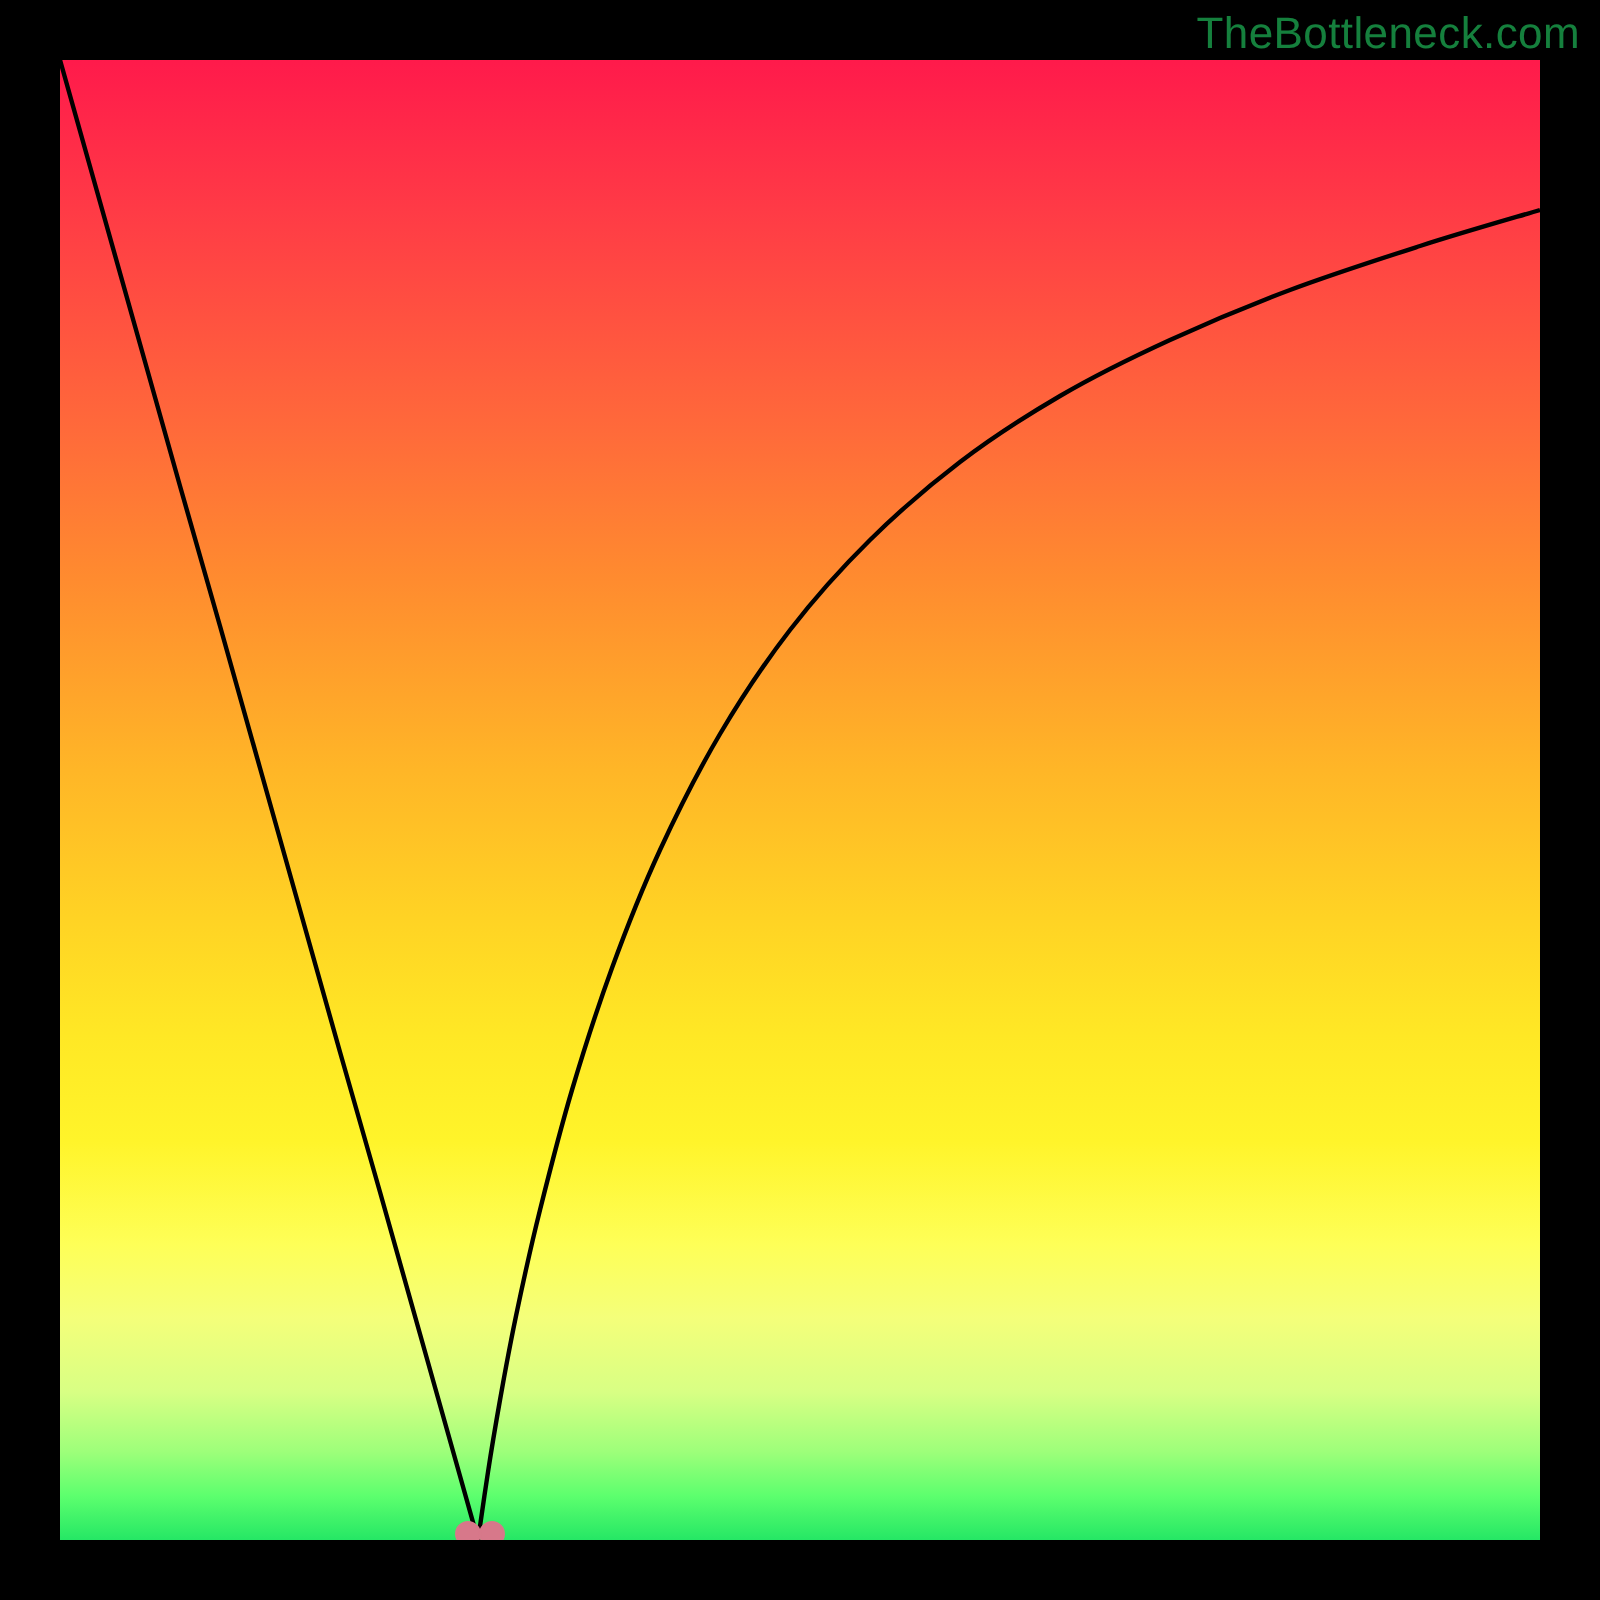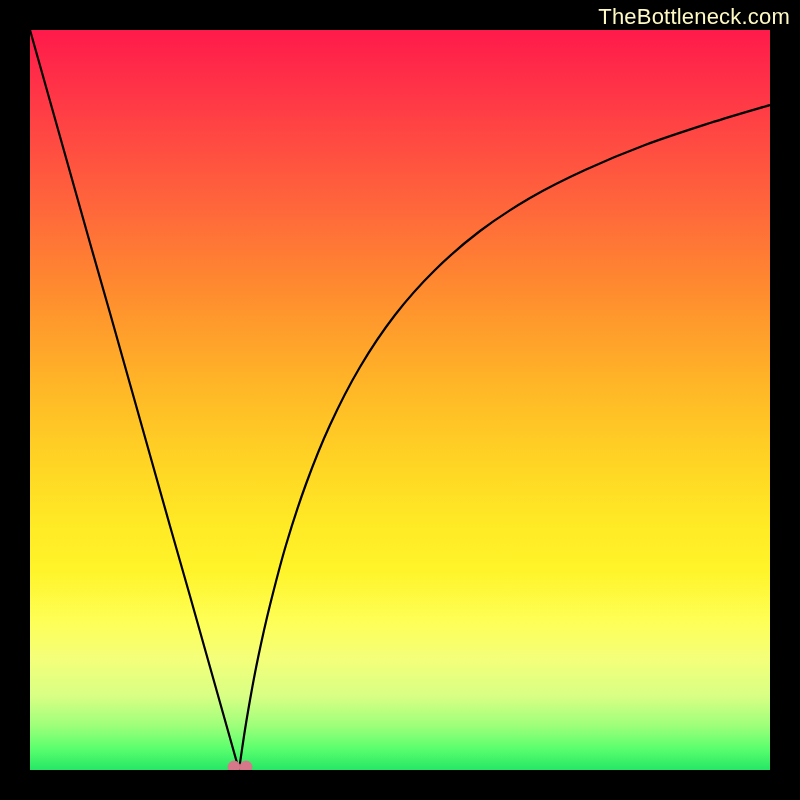--- a/index.html
+++ b/index.html
@@ -45,21 +45,21 @@
     position: absolute;
     left: 30px;
     top: 30px;
     width: 740px;
     height: 740px;
   }
   .watermark {
     position: absolute;
     top: 4px;
     right: 10px;
-    color: #fef9c3;
+    color: #15803d;
     font-size: 22px;
     letter-spacing: 0.2px;
     font-weight: 400;
   }
   .dot {
     fill: #d7788a;
     stroke: #d7788a;
   }
 </style>
 </head>

